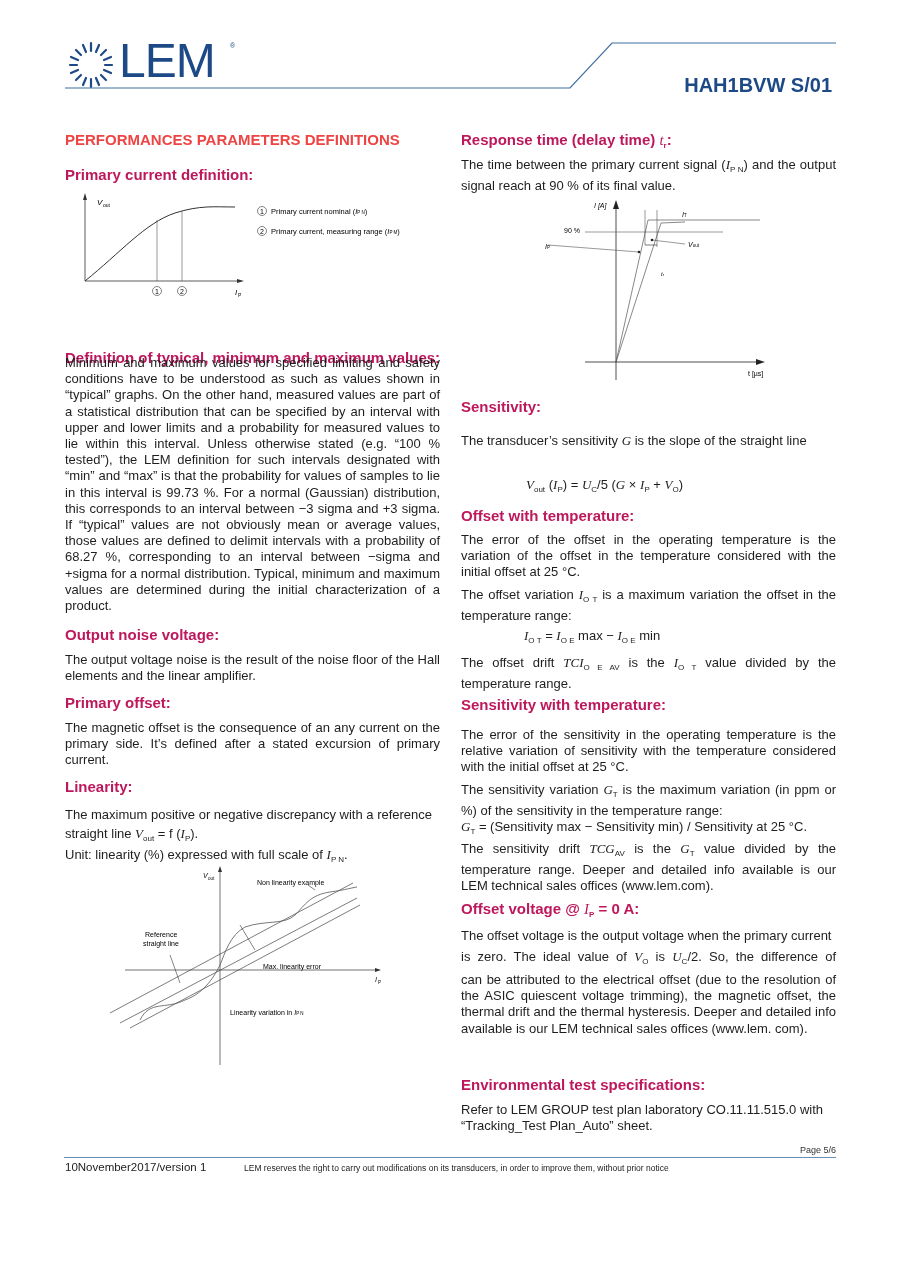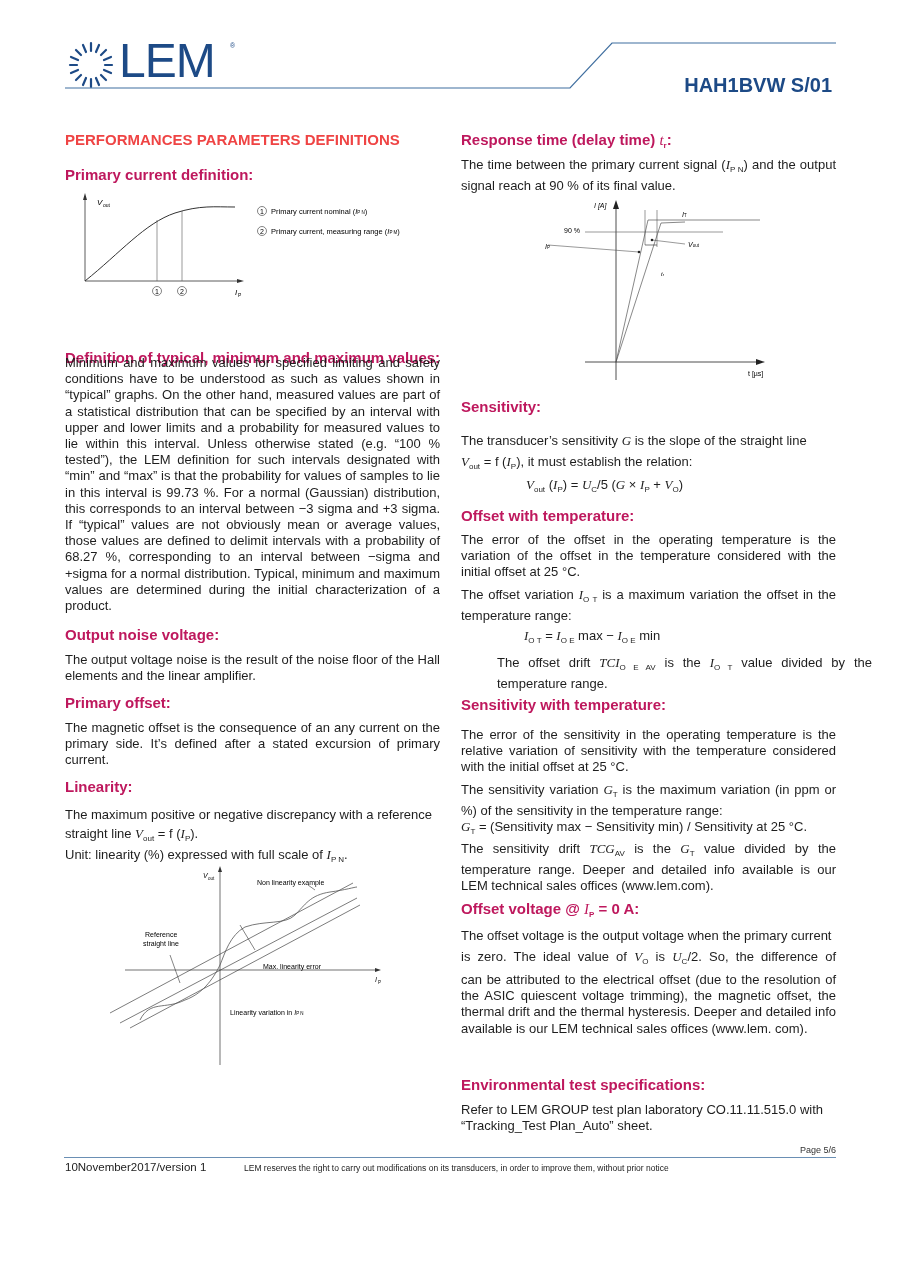--- a/index.html
+++ b/index.html
@@ -134,33 +134,32 @@
   <text x="142" y="22" font-size="7" font-style="italic"><tspan>I</tspan><tspan font-size="4.5" font-style="normal">T</tspan></text>
   <text x="5" y="54" font-size="7" font-style="italic"><tspan>I</tspan><tspan font-size="4.5" font-style="normal">P</tspan></text>
   <text x="148" y="52" font-size="7" font-style="italic"><tspan>V</tspan><tspan font-size="4.5" font-style="normal">out</tspan></text>
   <text x="121" y="81" font-size="6" font-style="italic"><tspan>t</tspan><tspan font-size="4" font-style="normal">r</tspan></text>
   <text x="208" y="181" font-size="7"><tspan>t [µs]</tspan></text>
 </svg>
 
 <h2 class="sub" style="left:461px;top:398px;">Sensitivity:</h2>
 <div class="para" style="left:461px;top:430px;width:375px;line-height:21px;">
   <div><span>The transducer’s sensitivity </span><span class="it">G</span><span> is the slope of the straight line</span></div>
-  <div><span class="it">V</span><span class="sub-s">out</span><span> = f (</span><span class="it">I</span><span class="sub-s">P</span><span>), it must establish the relation:</span></div>
 </div>
 <div class="formula" style="left:526px;top:477px;">
   <span class="it">V</span><span class="sub-s">out</span> (<span class="it">I</span><span class="sub-s">P</span>) = <span class="it">U</span><span class="sub-s">C</span>/5 (<span class="it">G</span> × <span class="it">I</span><span class="sub-s">P</span> + <span class="it">V</span><span class="sub-s">O</span>)
 </div>
 
 <h2 class="sub" style="left:461px;top:507px;">Offset with temperature:</h2>
 <p class="para" style="left:461px;top:532px;width:375px;">The error of the offset in the operating temperature is the variation of the offset in the temperature considered with the initial offset at 25 °C.</p>
 <p class="para" style="left:461px;top:587px;width:375px;"><span>The offset variation </span><span class="it">I</span><span class="sub-s">O T</span><span> is a maximum variation the offset in the temperature range:</span></p>
 <div class="formula" style="left:524px;top:628px;">
   <span class="it">I</span><span class="sub-s">O T</span> = <span class="it">I</span><span class="sub-s">O E</span> max − <span class="it">I</span><span class="sub-s">O E</span> min
 </div>
-<p class="para" style="left:461px;top:655px;width:375px;margin-left:36px;"><span>The offset drift </span><span class="it">TCI</span><span class="sub-s">O E AV</span><span> is the </span><span class="it">I</span><span class="sub-s">O T</span><span> value divided by the temperature range.</span></p>
+<p class="para" style="left:461px;top:655px;width:375px;"><span>The offset drift </span><span class="it">TCI</span><span class="sub-s">O E AV</span><span> is the </span><span class="it">I</span><span class="sub-s">O T</span><span> value divided by the temperature range.</span></p>
 
 <h2 class="sub" style="left:461px;top:696px;">Sensitivity with temperature:</h2>
 <p class="para" style="left:461px;top:727px;width:375px;">The error of the sensitivity in the operating temperature is the relative variation of sensitivity with the temperature considered with the initial offset at 25 °C.</p>
 <p class="para" style="left:461px;top:782px;width:375px;"><span>The sensitivity variation </span><span class="it">G</span><span class="sub-s">T</span><span> is the maximum variation (in ppm or %) of the sensitivity in the temperature range:</span></p>
 <p class="para" style="left:461px;top:819px;width:375px;"><span class="it">G</span><span class="sub-s">T</span><span> = (Sensitivity max − Sensitivity min) / Sensitivity at 25 °C.</span></p>
 <p class="para" style="left:461px;top:841px;width:375px;"><span>The sensitivity drift </span><span class="it">TCG</span><span class="sub-s">AV</span><span> is the </span><span class="it">G</span><span class="sub-s">T</span><span> value divided by the temperature range. Deeper and detailed info available is our LEM technical sales offices (www.lem.com).</span></p>
 
 <h2 class="sub" style="left:461px;top:900px;"><span>Offset voltage @ </span><span class="it" style="font-weight:normal;">I</span><span class="sub-s">P</span><span> = 0 A:</span></h2>
 <div class="para" style="left:461px;top:925px;width:375px;">
   <div style="line-height:21px;">The offset voltage is the output voltage when the primary current</div>

